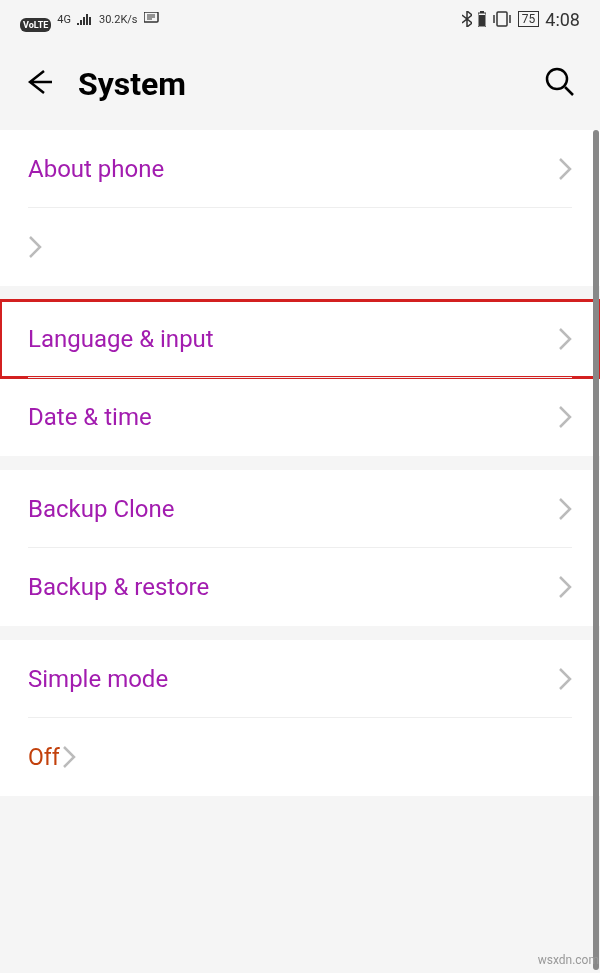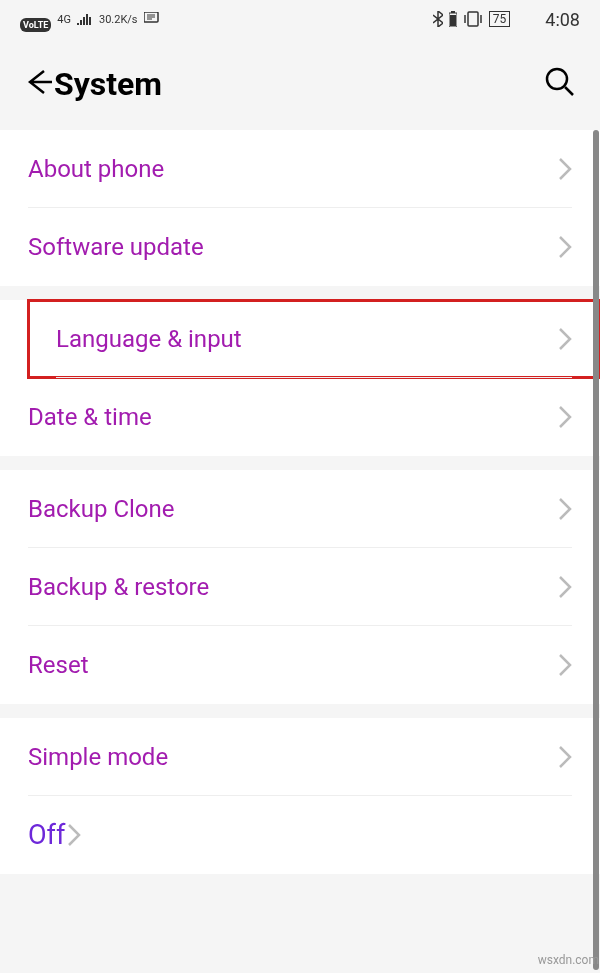--- a/index.html
+++ b/index.html
@@ -48,20 +48,21 @@
       padding: 0 3px;
       font-size: 12px;
       position: relative;
     }
     .header {
       height: 92px;
       background: #f5f5f5;
       display: flex;
       align-items: center;
       padding: 0 24px;
+      gap: 24px;
     }
     .back-arrow {
       cursor: pointer;
     }
     .header-title {
       font-size: 32px;
       font-weight: 700;
       flex: 1;
       color: #000;
     }
@@ -91,31 +92,30 @@
       right: 28px;
       height: 1px;
       background: #eee;
     }
     .item-label {
       font-size: 24px;
       color: #a21caf;
       flex: 1;
     }
     .item-value {
-      font-size: 27px;
-      color: #6d28d9;
+      font-size: 23px;
+      color: #c2410c;
       margin-right: 2px;
     }
     .chevron {
       flex-shrink: 0;
     }
     .highlighted {
       outline: 3px solid #d32020;
       outline-offset: -2px;
-      margin-left: 28px;
     }
     .scrollbar {
       position: absolute;
       right: 1px;
       top: 130px;
       width: 6px;
       height: 840px;
       background: #888;
       border-radius: 3px;
     }
@@ -156,21 +156,21 @@
         <rect x="0" y="2" width="8" height="14" fill="none" stroke="#333"></rect>
         <rect x="2" y="0" width="4" height="2" fill="#333"></rect>
         <rect x="1" y="4" width="6" height="11" fill="#333"></rect>
       </svg>
     <svg width="20" height="16" viewBox="0 0 20 16">
         <rect x="5" y="1" width="10" height="14" rx="1" fill="none" stroke="#333" stroke-width="1.5"></rect>
         <line x1="2" y1="4" x2="2" y2="12" stroke="#333" stroke-width="1.5"></line>
         <line x1="18" y1="4" x2="18" y2="12" stroke="#333" stroke-width="1.5"></line>
       </svg>
     <span class="battery-box">75</span>
-    <span style="font-size:18px;margin-left:29px;">4:08</span>
+    <span style="font-size:18px;">4:08</span>
   </div>
 </div>
 
 <div class="header">
   <span class="back-arrow">
     <svg width="30" height="30" viewBox="0 0 30 30">
         <path fill="none" stroke="#000" stroke-width="2.5" d="M20 4 L6 15 L20 26 M6 15 H28"></path>
       </svg>
   </span>
   <span class="header-title">System</span>
@@ -184,21 +184,20 @@
 
 <div class="content" id="content">
     <div class="group">
       <div class="item">
         <span class="item-label">About phone</span>
         <svg class="chevron" width="14" height="24" viewBox="0 0 14 24">
           <path fill="none" stroke="#bbb" stroke-width="2.5" d="M2 2 L12 12 L2 22"></path>
         </svg>
       </div>
       <div class="item">
-        <span class="item-label">Software update</span>
         <svg class="chevron" width="14" height="24" viewBox="0 0 14 24">
           <path fill="none" stroke="#bbb" stroke-width="2.5" d="M2 2 L12 12 L2 22"></path>
         </svg>
       </div>
     </div>
     <div class="group">
       <div class="item highlighted">
         <span class="item-label">Language &amp; input</span>
         <svg class="chevron" width="14" height="24" viewBox="0 0 14 24">
           <path fill="none" stroke="#bbb" stroke-width="2.5" d="M2 2 L12 12 L2 22"></path>
@@ -217,26 +216,20 @@
         <svg class="chevron" width="14" height="24" viewBox="0 0 14 24">
           <path fill="none" stroke="#bbb" stroke-width="2.5" d="M2 2 L12 12 L2 22"></path>
         </svg>
       </div>
       <div class="item">
         <span class="item-label">Backup &amp; restore</span>
         <svg class="chevron" width="14" height="24" viewBox="0 0 14 24">
           <path fill="none" stroke="#bbb" stroke-width="2.5" d="M2 2 L12 12 L2 22"></path>
         </svg>
       </div>
-      <div class="item">
-        <span class="item-label">Reset</span>
-        <svg class="chevron" width="14" height="24" viewBox="0 0 14 24">
-          <path fill="none" stroke="#bbb" stroke-width="2.5" d="M2 2 L12 12 L2 22"></path>
-        </svg>
-      </div>
     </div>
     <div class="group">
       <div class="item">
         <span class="item-label">Simple mode</span>
         <svg class="chevron" width="14" height="24" viewBox="0 0 14 24">
           <path fill="none" stroke="#bbb" stroke-width="2.5" d="M2 2 L12 12 L2 22"></path>
         </svg>
       </div>
       <div class="item">
         <span class="item-value">Off</span>

